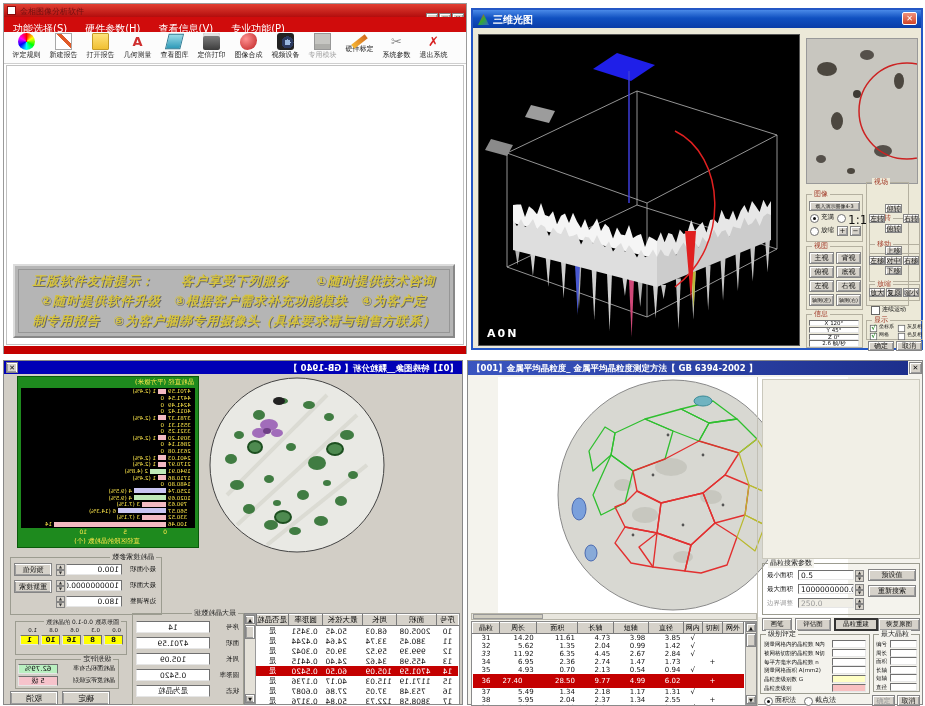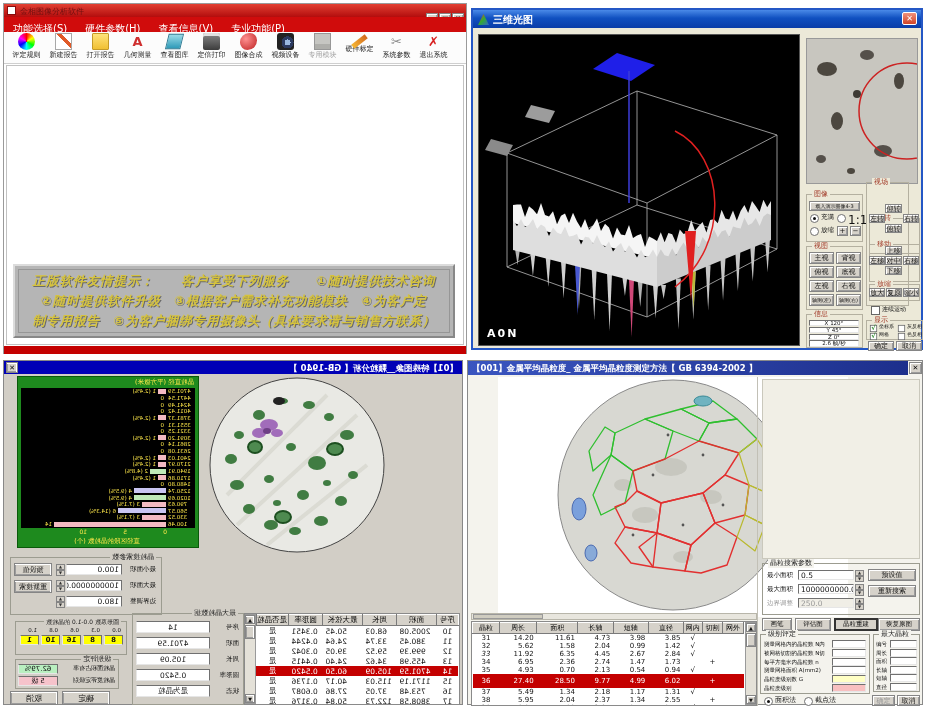--- a/index.html
+++ b/index.html
@@ -748,21 +748,21 @@
                 <td style="text-align: right;">4.73</td>
                 <td style="text-align: right;">3.98</td>
                 <td style="text-align: right;">3.85</td>
                 <td style="text-align: center;">√</td>
                 <td style="text-align: center;"></td>
                 <td style="text-align: center;"></td>
               </tr>
               <tr style="height: 7.4px;">
                 <td style="text-align: center;">32</td>
                 <td style="text-align: right;">5.62</td>
-                <td style="text-align: right;">1.58</td>
+                <td style="text-align: right;">1.35</td>
                 <td style="text-align: right;">2.04</td>
                 <td style="text-align: right;">0.99</td>
                 <td style="text-align: right;">1.42</td>
                 <td style="text-align: center;">√</td>
                 <td style="text-align: center;"></td>
                 <td style="text-align: center;"></td>
               </tr>
               <tr style="height: 7.4px;">
                 <td style="text-align: center; font-style: italic;">33</td>
                 <td style="text-align: right;">11.92</td>
@@ -791,21 +791,21 @@
                 <td style="text-align: right;">0.70</td>
                 <td style="text-align: right;">2.13</td>
                 <td style="text-align: right;">0.54</td>
                 <td style="text-align: right;">0.94</td>
                 <td style="text-align: center;">√</td>
                 <td style="text-align: center;"></td>
                 <td style="text-align: center;"></td>
               </tr>
               <tr class="hl" style="height: 14px;">
                 <td style="text-align: center;">36</td>
-                <td style="text-align: right;">27.40</td>
+                <td style="">27.40</td>
                 <td style="text-align: right;">28.50</td>
                 <td style="text-align: right;">9.77</td>
                 <td style="text-align: right;">4.99</td>
                 <td style="text-align: right;">6.02</td>
                 <td style="text-align: center;"></td>
                 <td style="text-align: center;">+</td>
                 <td style="text-align: center;"></td>
               </tr>
               <tr style="height: 7.4px;">
                 <td style="text-align: center;">37</td>

